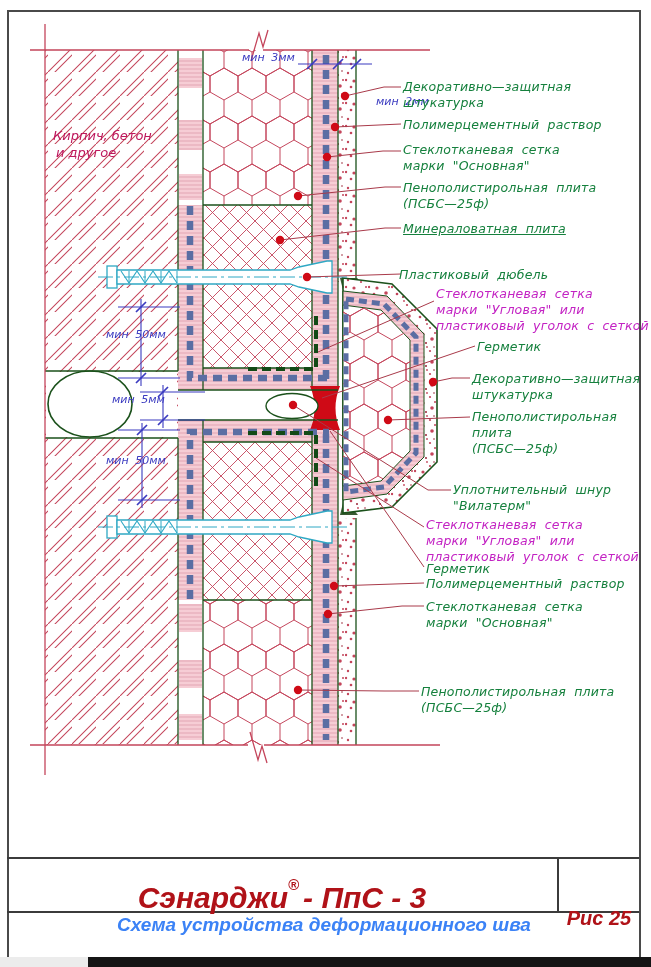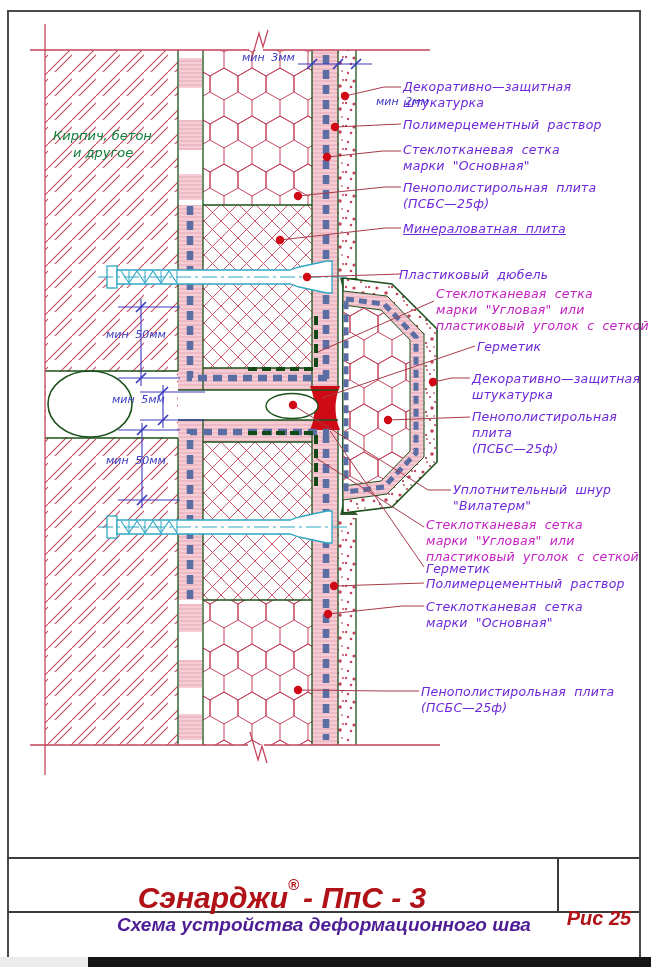--- a/index.html
+++ b/index.html
@@ -1,34 +1,34 @@
 <!DOCTYPE html>
 <html><head>
 <meta charset="utf-8">
 <style>
   html,body{margin:0;padding:0;background:#fff;}
   #page{position:relative;width:651px;height:967px;background:#fff;overflow:hidden;
         font-family:"DejaVu Sans",sans-serif;}
   #frame{position:absolute;left:7px;top:10px;width:630px;height:946px;border:2px solid #4a4a4a;}
   svg{position:absolute;left:0;top:0;}
-  .lbl{position:absolute;font:italic 12.5px/16px "DejaVu Sans",sans-serif;color:#6d28d9;
+  .lbl{position:absolute;font:italic 12.5px/16px "DejaVu Sans",sans-serif;color:#15803d;
        white-space:nowrap;word-spacing:4px;letter-spacing:.2px;}
   .lbl.m{color:#C322C3;}
   .dim{position:absolute;font:italic 11px/12px "DejaVu Sans",sans-serif;color:#3B3BC0;
        white-space:nowrap;word-spacing:3px;}
-  .wallnote{position:absolute;font:italic 13px/17px "DejaVu Sans",sans-serif;color:#15803d;white-space:nowrap;}
+  .wallnote{position:absolute;font:italic 13px/17px "DejaVu Sans",sans-serif;color:#be185d;white-space:nowrap;}
   .tline{position:absolute;background:#3b3b3b;}
   #title-row{position:absolute;left:7px;top:862px;width:550px;text-align:center;
              font:bold italic 30px/46px "Liberation Sans",sans-serif;color:#B01218;}
   #title-row sup{font-size:15px;vertical-align:18px;}
   #title-code{margin-left:4px;}
   #fig-cell{position:absolute;left:557px;top:872px;width:84px;text-align:center;
             font:bold italic 20px/28px "Liberation Sans",sans-serif;color:#B01218;margin-top:32px;}
   #subtitle{position:absolute;left:7px;top:914px;width:634px;text-align:center;
-            font:bold italic 19px/21px "Liberation Sans",sans-serif;color:#4c1d95;}
+            font:bold italic 19px/21px "Liberation Sans",sans-serif;color:#3b82f6;}
   #bbar-l{position:absolute;left:0;top:957px;width:88px;height:10px;background:#ececec;}
   #bbar-r{position:absolute;left:88px;top:957px;width:563px;height:10px;background:#151515;}
 </style>
 </head>
 <body>
 
 <div id="page">
 
   <svg width="651" height="858" viewBox="0 0 651 858">
     <defs>
@@ -200,21 +200,21 @@
         <circle cx="388" cy="420" r="4.2"></circle>
       <circle cx="293" cy="405" r="4.2"></circle>
         <circle cx="334" cy="586" r="4.2"></circle>
       <circle cx="328" cy="614" r="4.2"></circle>
         <circle cx="298" cy="690" r="4.2"></circle>
     </g>
   </svg>
 
   <div class="wallnote" style="left:53px;top:127px;">
     <div>Кирпич, бетон</div>
-    <div style="margin-left:20px;">и другое</div>
+    <div style="margin-left:3px;">и другое</div>
   </div>
 
   <div class="dim" style="left:242px;top:52px;">мин 3мм</div>
   <div class="dim" style="left:376px;top:52px;margin-top:44px;">мин 2мм</div>
   <div class="dim" style="left:106px;top:329px;">мин 50мм</div>
   <div class="dim" style="left:112px;top:394px;">мин 5мм</div>
   <div class="dim" style="left:106px;top:455px;">мин 50мм</div>
 
   <div class="lbl" style="left:403px;top:79px;">
     <div>Декоративно—защитная</div>

